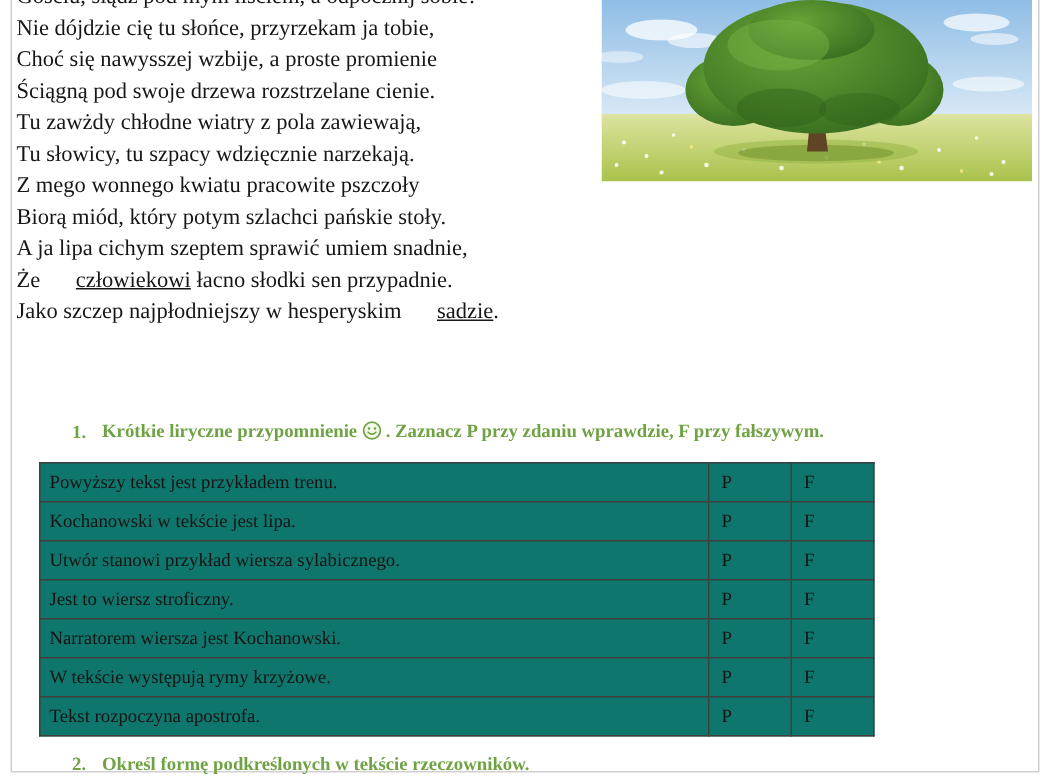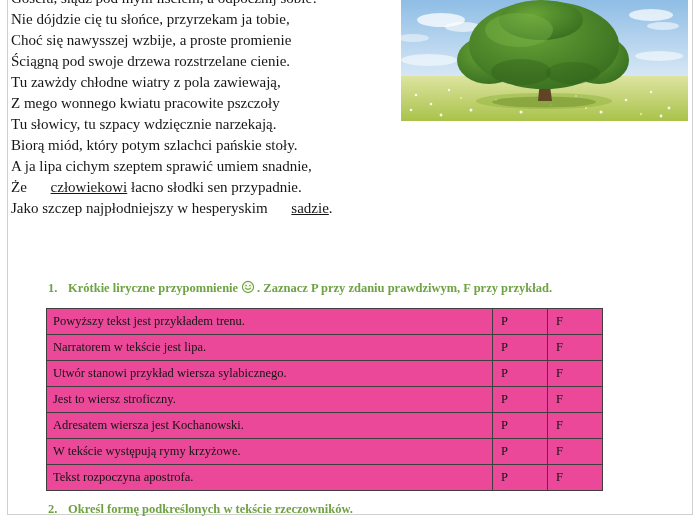--- a/index.html
+++ b/index.html
@@ -50,25 +50,25 @@
   .ex2 { left: 48px; top: 502px; }
   .ex-num { display: inline-block; width: 20px; }
 
   .smiley { width: 14px; height: 14px; vertical-align: -2.5px; margin: 0 2px 0 3px; }
   .smiley .face  { fill: #f3f8e8; stroke: var(--green); stroke-width: 1.3; }
   .smiley .eye   { fill: var(--green); }
   .smiley .mouth { fill: none; stroke: var(--green); stroke-width: 1.2; stroke-linecap: round; }
 
   .tf-table {
     position: absolute;
-    left: 46px; top: 308px;
+    left: 26px; top: 308px;
     width: 556px;
     border-collapse: collapse;
     table-layout: fixed;
-    background: #ec4899;
+    background: #0f766e;
   }
   .tf-table td {
     border: 1px solid var(--table-border);
     font-size: 12.5px;
     color: #141414;
     height: 26px;
     padding: 0 6px;
     overflow: hidden;
     white-space: nowrap;
   }
@@ -80,22 +80,22 @@
 <div class="screen">
 
   <div class="page-edge"></div>
 
   <div class="poem">
       <div class="poem-line"><span>Gościu, siądź pod mym liściem, a odpocznij sobie!</span></div>
       <div class="poem-line"><span>Nie dójdzie cię tu słońce, przyrzekam ja tobie,</span></div>
       <div class="poem-line"><span>Choć się nawysszej wzbije, a proste promienie</span></div>
       <div class="poem-line"><span>Ściągną pod swoje drzewa rozstrzelane cienie.</span></div>
       <div class="poem-line"><span>Tu zawżdy chłodne wiatry z pola zawiewają,</span></div>
+      <div class="poem-line"><span>Tu słowicy, tu szpacy wdzięcznie narzekają.</span></div>
       <div class="poem-line"><span>Z mego wonnego kwiatu pracowite pszczoły</span></div>
-      <div class="poem-line"><span>Tu słowicy, tu szpacy wdzięcznie narzekają.</span></div>
       <div class="poem-line"><span>Biorą miód, który potym szlachci pańskie stoły.</span></div>
       <div class="poem-line"><span>A ja lipa cichym szeptem sprawić umiem snadnie,</span></div>
       <div class="poem-line"><span>Że </span><span class="underlined">człowiekowi</span><span> łacno słodki sen przypadnie.</span></div>
       <div class="poem-line"><span>Jako szczep najpłodniejszy w hesperyskim </span><span class="underlined">sadzie</span><span>.</span></div>
     </div>
 
   <svg class="photo" viewBox="0 0 287 121" preserveAspectRatio="none">
     <defs>
       <linearGradient id="sky" x1="0" y1="0" x2="0" y2="1">
         <stop offset="0" stop-color="#8fbde5"></stop>
@@ -159,51 +159,51 @@
       <ellipse cx="120" cy="72" rx="30" ry="13" fill="#2a5a17" opacity="0.35"></ellipse>
       <ellipse cx="172" cy="73" rx="27" ry="11" fill="#2a5a17" opacity="0.3"></ellipse>
     </g>
   </svg>
 
   <div class="ex-head ex1"><span class="ex-num">1.</span><span>Krótkie liryczne przypomnienie</span><svg class="smiley" viewBox="0 0 16 16">
         <circle class="face" cx="8" cy="8" r="6.4"></circle>
         <circle class="eye" cx="5.7" cy="6.4" r="0.95"></circle>
         <circle class="eye" cx="10.3" cy="6.4" r="0.95"></circle>
         <path class="mouth" d="M5,9.3 Q8,12.2 11,9.3"></path>
-      </svg><span>. Zaznacz P przy zdaniu prawdziwym, F przy przykład.</span></div>
+      </svg><span>. Zaznacz P przy zdaniu wprawdzie, F przy fałszywym.</span></div>
 
   <table class="tf-table">
     <colgroup>
       <col style="width:446px">
       <col style="width:55px">
       <col style="width:55px">
     </colgroup>
     <tbody>
         <tr>
           <td class="stmt-cell">Powyższy tekst jest przykładem trenu.</td>
           <td class="pf-cell">P</td>
           <td class="pf-cell">F</td>
         </tr>
         <tr>
-          <td class="stmt-cell">Narratorem w tekście jest lipa.</td>
+          <td class="stmt-cell">Kochanowski w tekście jest lipa.</td>
           <td class="pf-cell">P</td>
           <td class="pf-cell">F</td>
         </tr>
         <tr>
           <td class="stmt-cell">Utwór stanowi przykład wiersza sylabicznego.</td>
           <td class="pf-cell">P</td>
           <td class="pf-cell">F</td>
         </tr>
         <tr>
           <td class="stmt-cell">Jest to wiersz stroficzny.</td>
           <td class="pf-cell">P</td>
           <td class="pf-cell">F</td>
         </tr>
         <tr>
-          <td class="stmt-cell">Adresatem wiersza jest Kochanowski.</td>
+          <td class="stmt-cell">Narratorem wiersza jest Kochanowski.</td>
           <td class="pf-cell">P</td>
           <td class="pf-cell">F</td>
         </tr>
         <tr>
           <td class="stmt-cell">W tekście występują rymy krzyżowe.</td>
           <td class="pf-cell">P</td>
           <td class="pf-cell">F</td>
         </tr>
         <tr>
           <td class="stmt-cell">Tekst rozpoczyna apostrofa.</td>

